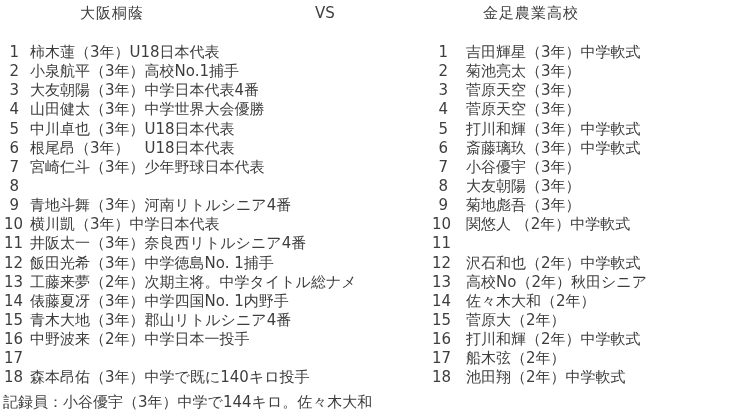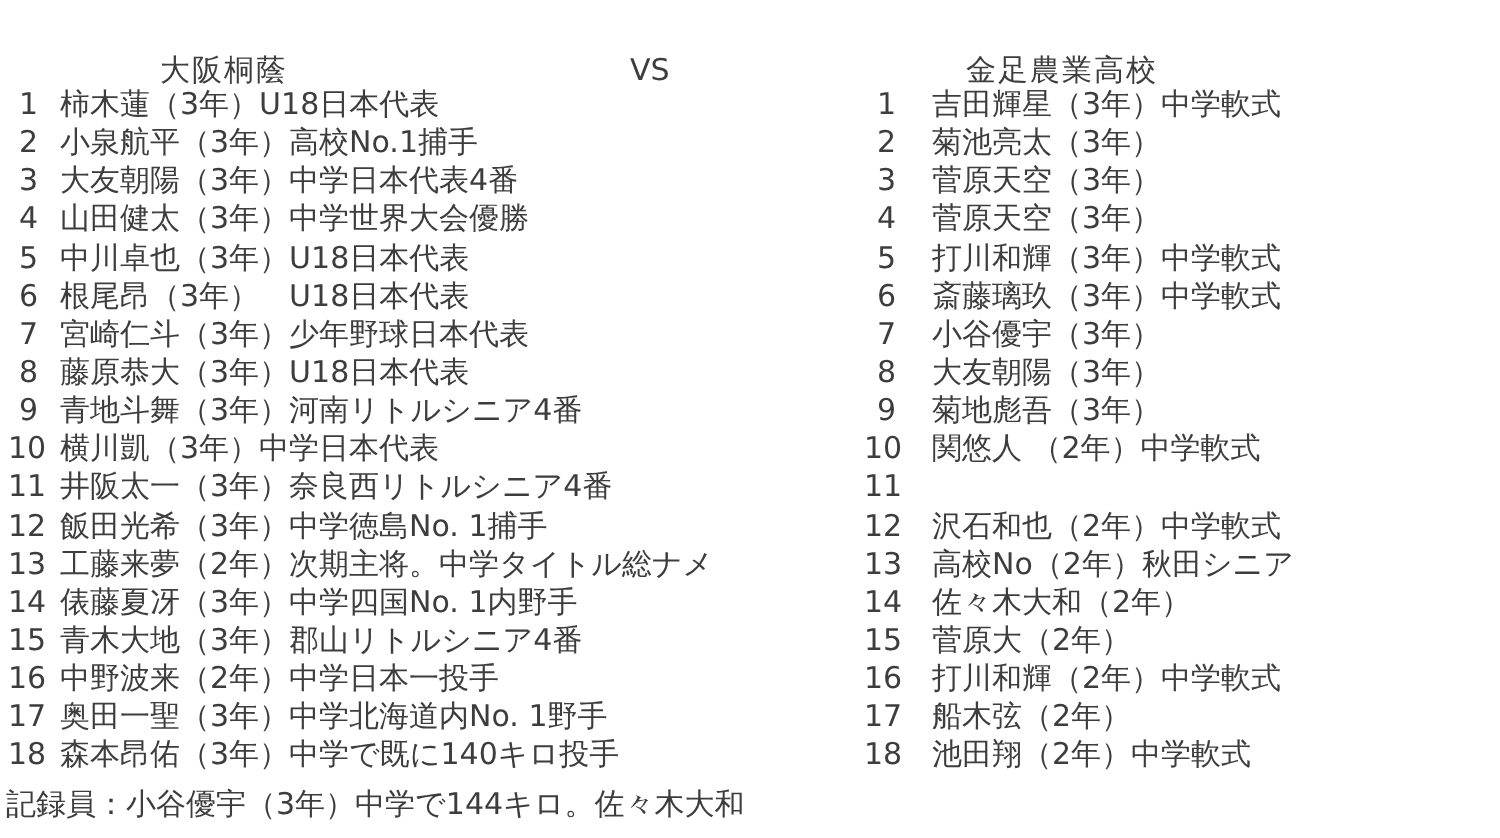--- a/index.html
+++ b/index.html
@@ -12,21 +12,21 @@
     width: 750px;
     height: 419px;
     background: #ffffff;
     color: #3d3d3d;
     font-family: "DejaVu Sans", "Liberation Sans", sans-serif;
     font-size: 15px;
     overflow: hidden;
   }
   .hdr {
     position: absolute;
-    top: 26px;
+    top: 4px;
     white-space: pre;
     letter-spacing: 1px;
     text-align: right;
   }
   .hdr-left  { left: 80px; }
   .hdr-vs    { left: 315px; letter-spacing: 0; }
   .hdr-right { left: 483px; }
   .col {
     position: absolute;
     top: 43px;
@@ -99,21 +99,20 @@
         <span class="txt">根尾昂（3年）　U18日本代表</span>
       </div>
 
       <div class="row">
         <span class="num">7</span>
         <span class="txt">宮崎仁斗（3年）少年野球日本代表</span>
       </div>
 
       <div class="row">
         <span class="num">8</span>
-        <span class="txt">藤原恭大（3年）U18日本代表</span>
       </div>
 
       <div class="row">
         <span class="num">9</span>
         <span class="txt">青地斗舞（3年）河南リトルシニア4番</span>
       </div>
 
       <div class="row">
         <span class="num">10</span>
         <span class="txt">横川凱（3年）中学日本代表</span>
@@ -144,21 +143,20 @@
         <span class="txt">青木大地（3年）郡山リトルシニア4番</span>
       </div>
 
       <div class="row">
         <span class="num">16</span>
         <span class="txt">中野波来（2年）中学日本一投手</span>
       </div>
 
       <div class="row">
         <span class="num">17</span>
-        <span class="txt">奥田一聖（3年）中学北海道内No. 1野手</span>
       </div>
 
       <div class="row">
         <span class="num">18</span>
         <span class="txt">森本昂佑（3年）中学で既に140キロ投手</span>
       </div>
     </div>
 
   <div class="col col-right">
 

